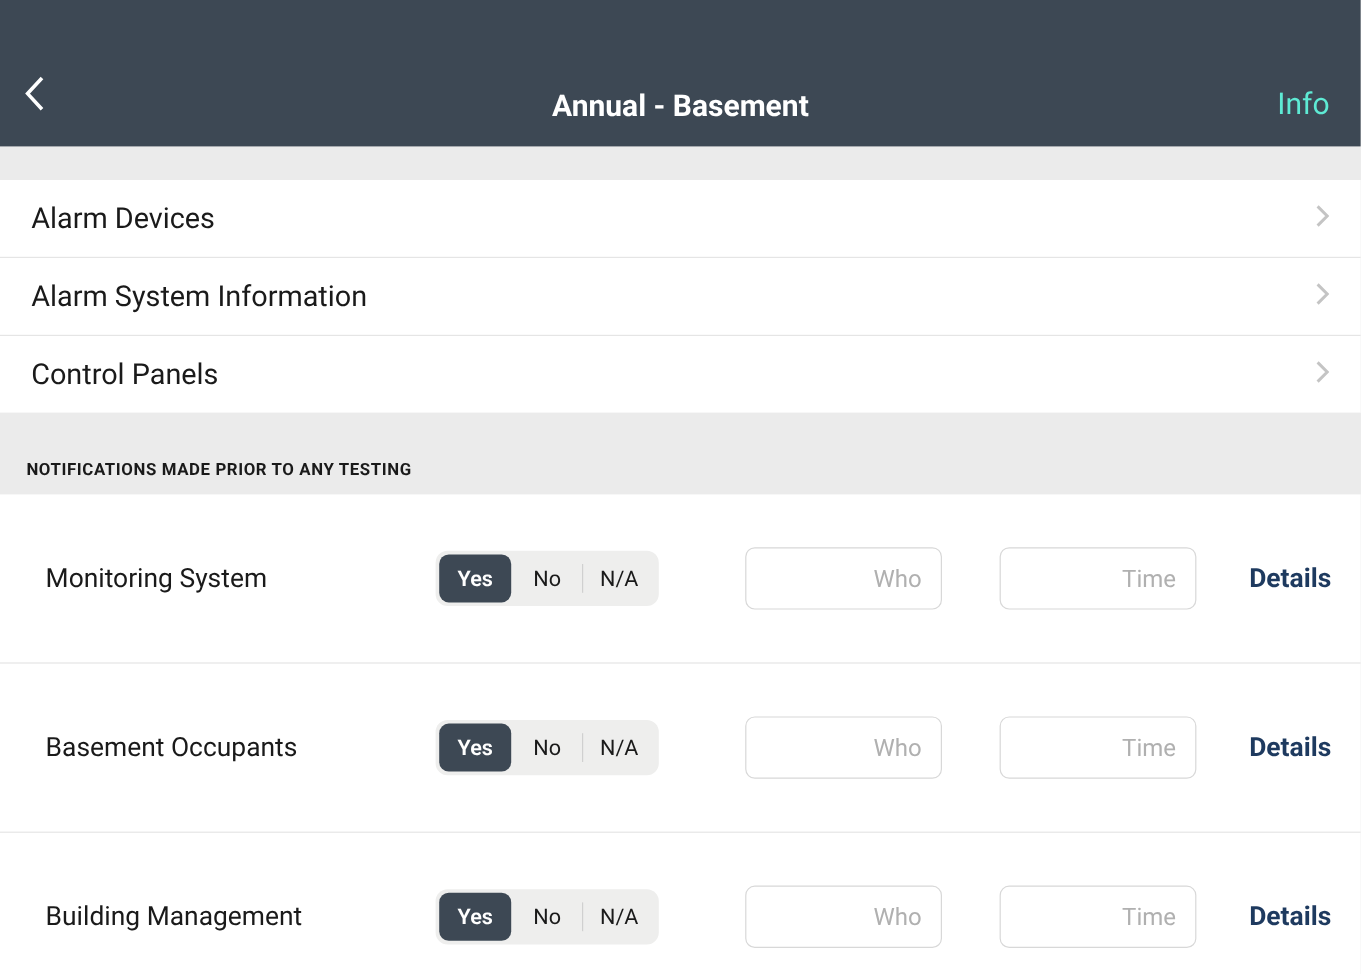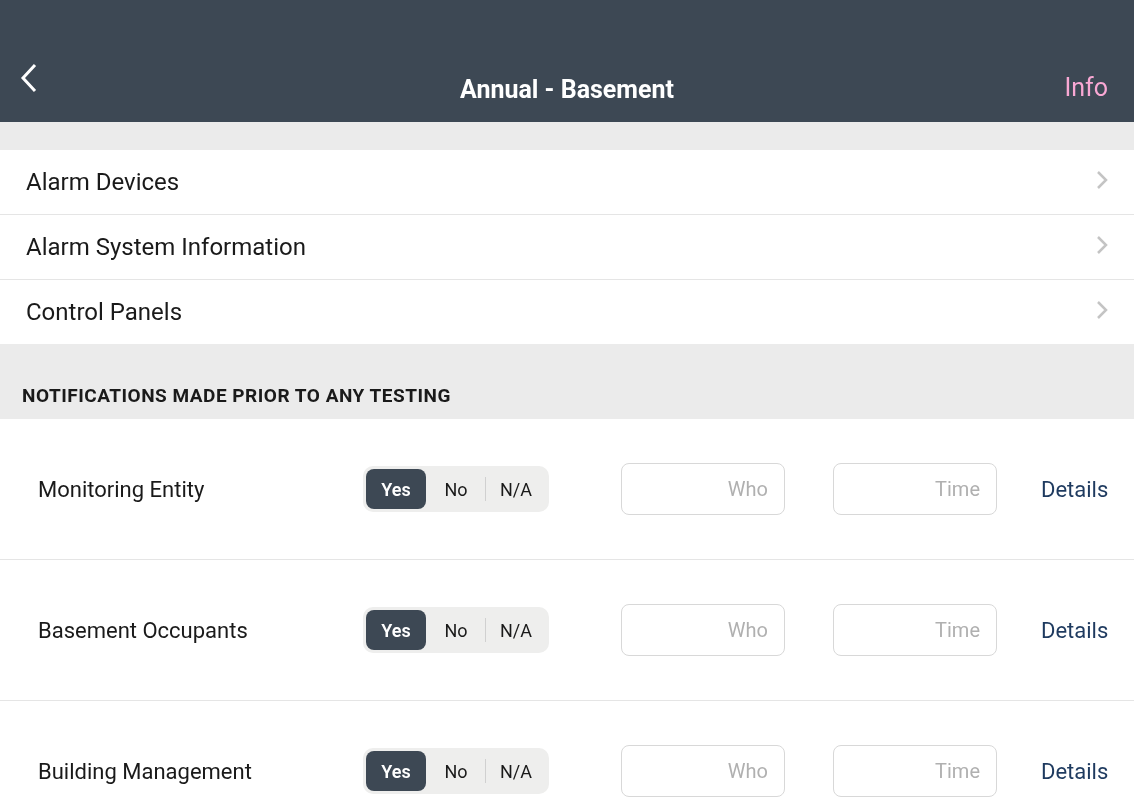--- a/index.html
+++ b/index.html
@@ -40,21 +40,21 @@
       width: 100%;
       text-align: center;
       color: #fff;
       font-size: 25px;
       font-weight: 700;
     }
     .info-btn {
       position: absolute;
       right: 26px;
       bottom: 20px;
-      color: #f9a8d4;
+      color: #5eead4;
       font-size: 25px;
       font-weight: 400;
       cursor: pointer;
     }
     .spacer-top {
       height: 28px;
       background: #ebebeb;
     }
     .list-section {
       background: #fff;
@@ -84,21 +84,21 @@
       height: 20px;
       stroke: #c4c4c4;
       stroke-width: 2.5;
       fill: none;
     }
     .section-header {
       background: #ebebeb;
       padding: 40px 22px 12px 22px;
     }
     .section-header-text {
-      font-size: 19px;
+      font-size: 14px;
       font-weight: 700;
       color: #1a1a1a;
       letter-spacing: 0.5px;
     }
     .form-section {
       background: #fff;
     }
     .form-row {
       display: flex;
       align-items: center;
@@ -161,21 +161,21 @@
       color: #b0b0b0;
     }
     .input-group {
       display: flex;
       gap: 48px;
       margin-left: 52px;
       flex-shrink: 0;
     }
     .details-link {
       font-size: 22px;
-      font-weight: 400;
+      font-weight: 700;
       color: #1e3a5f;
       cursor: pointer;
       margin-left: 24px;
       flex-shrink: 0;
     }
   </style>
 </head>
 <body>
 
 <div class="header">
@@ -217,21 +217,21 @@
   </div>
 </div>
 
 <div class="section-header">
   <div class="section-header-text">NOTIFICATIONS MADE PRIOR TO ANY TESTING</div>
 </div>
 
 <div class="form-section">
 
   <div class="form-row">
-    <div class="form-label">Monitoring Entity</div>
+    <div class="form-label">Monitoring System</div>
     <div class="segment">
       <div class="segment-item active">Yes</div>
       <div class="segment-item">No</div>
       <div class="segment-item">N/A</div>
     </div>
     <div class="input-group">
       <input class="text-input" placeholder="Who" style="">
       <input class="text-input" placeholder="Time" style="">
     </div>
     <div class="details-link">Details</div>

